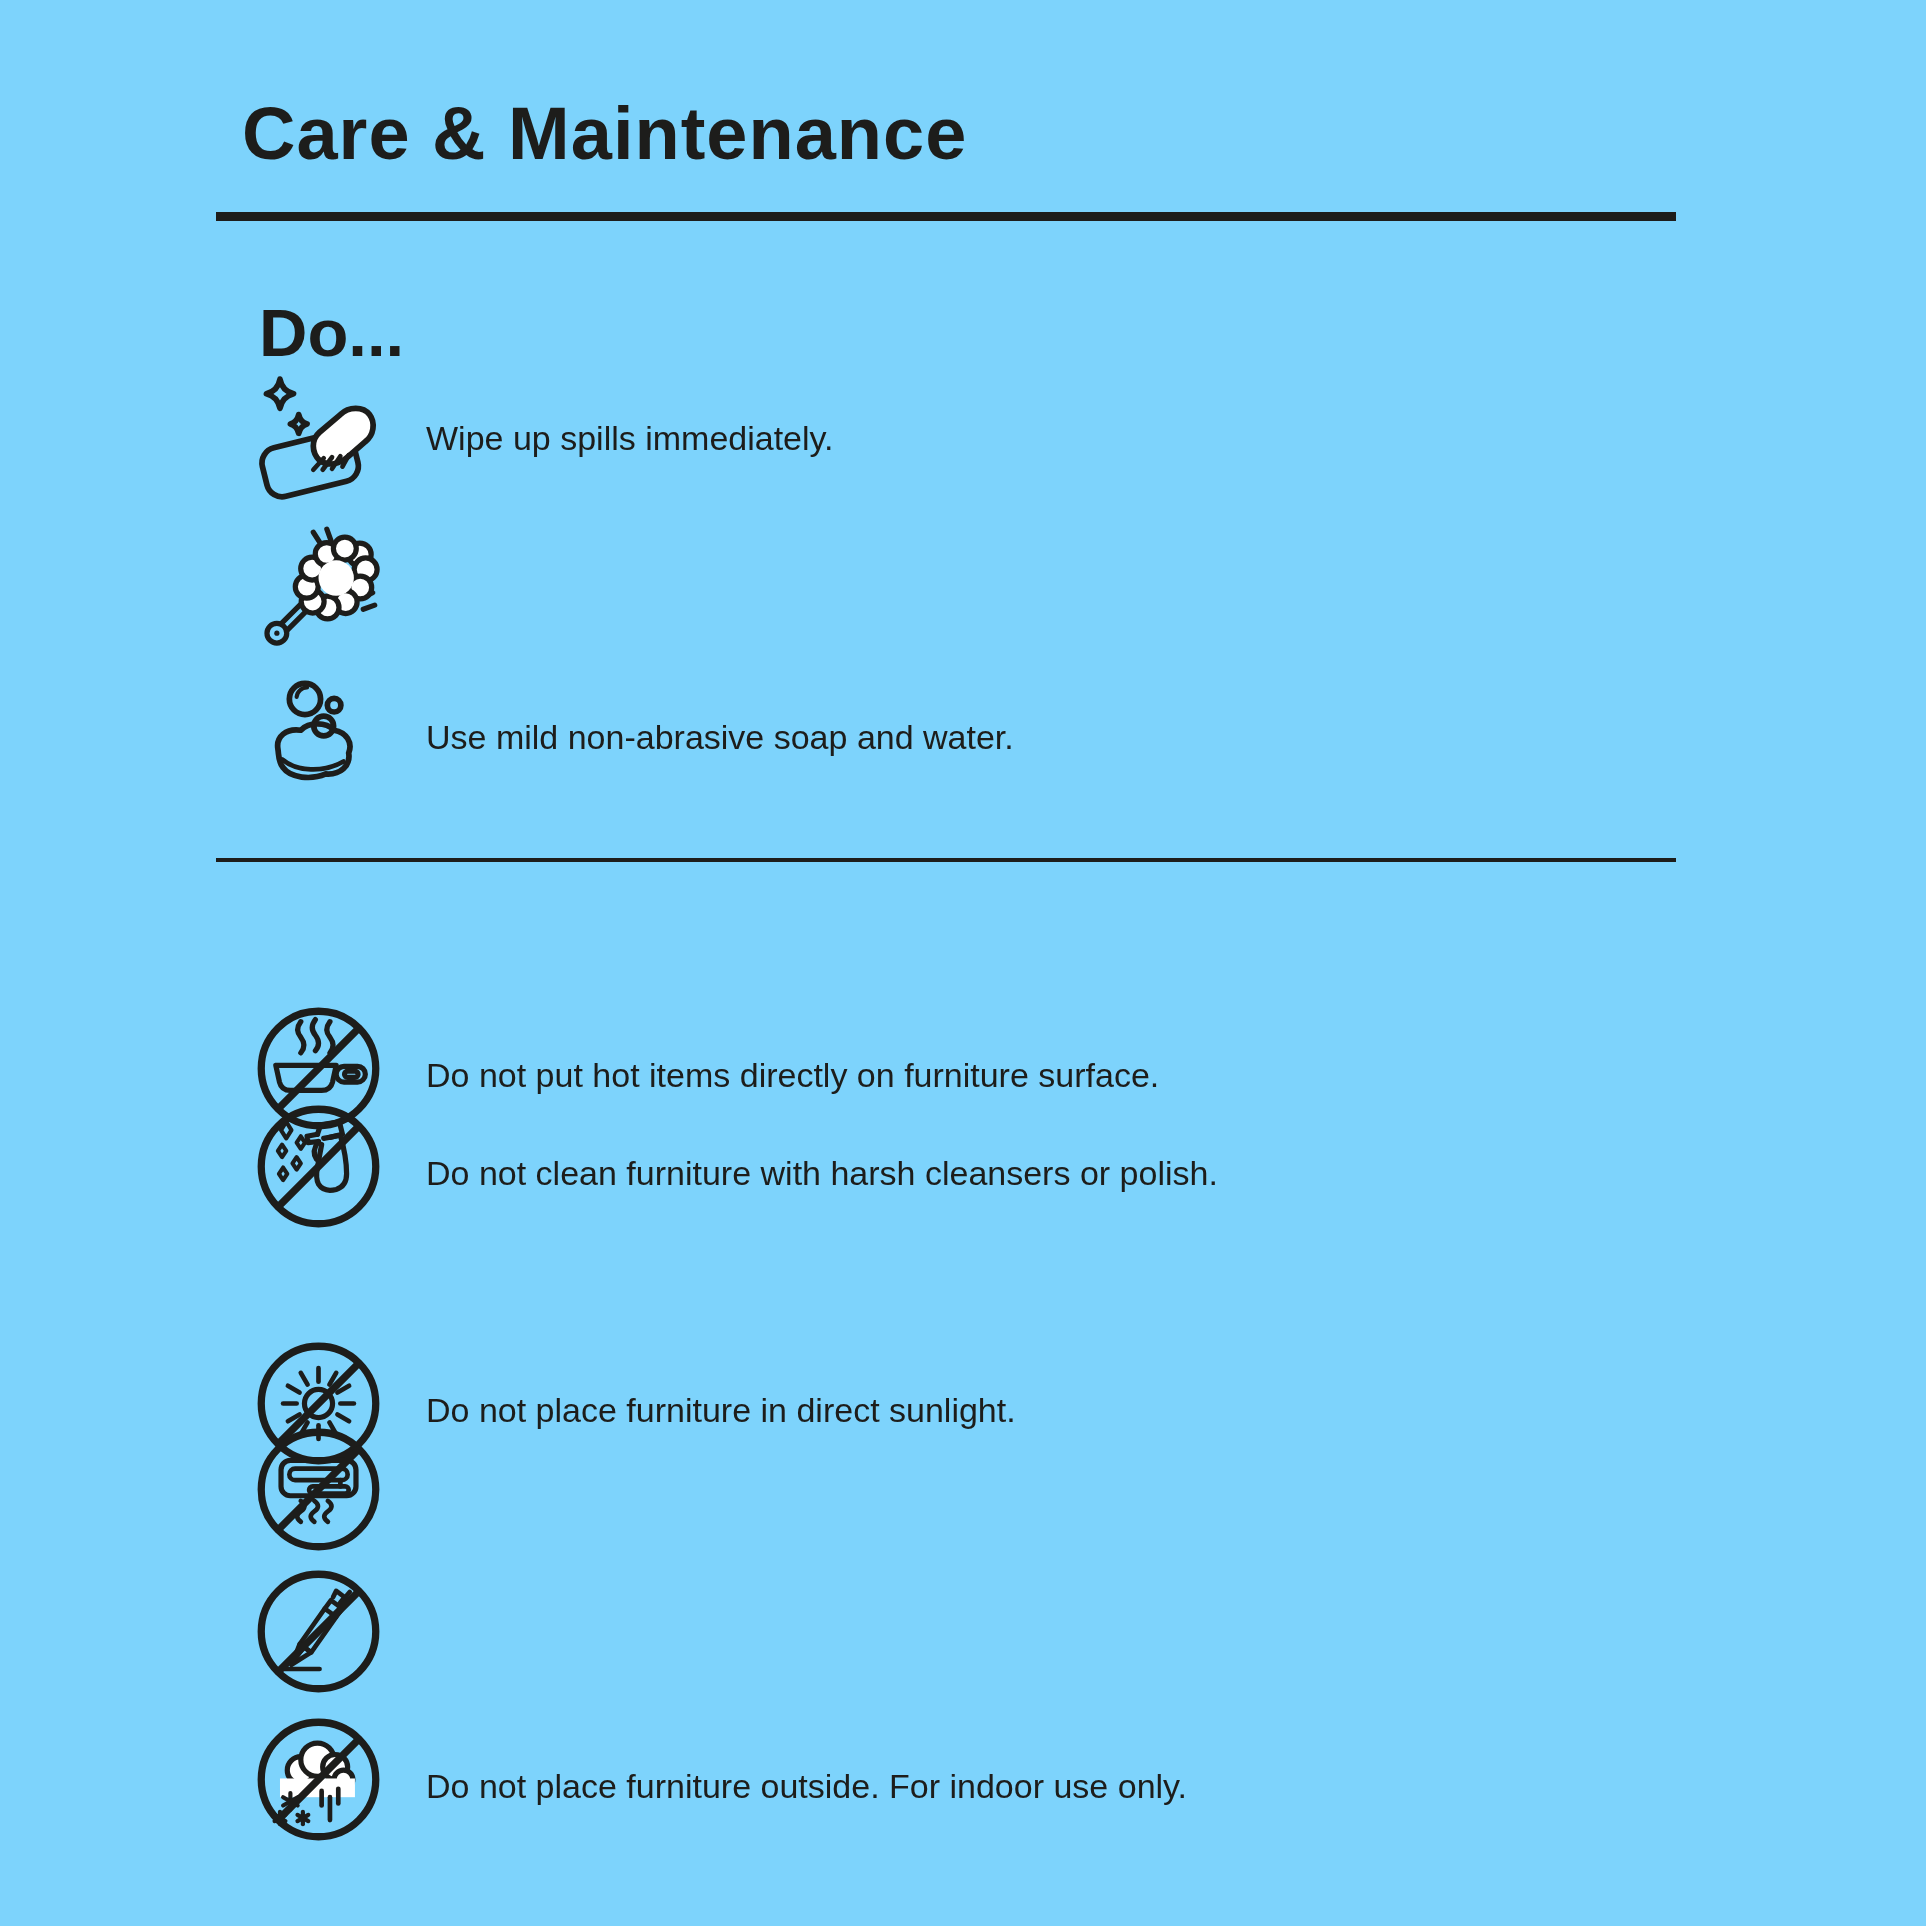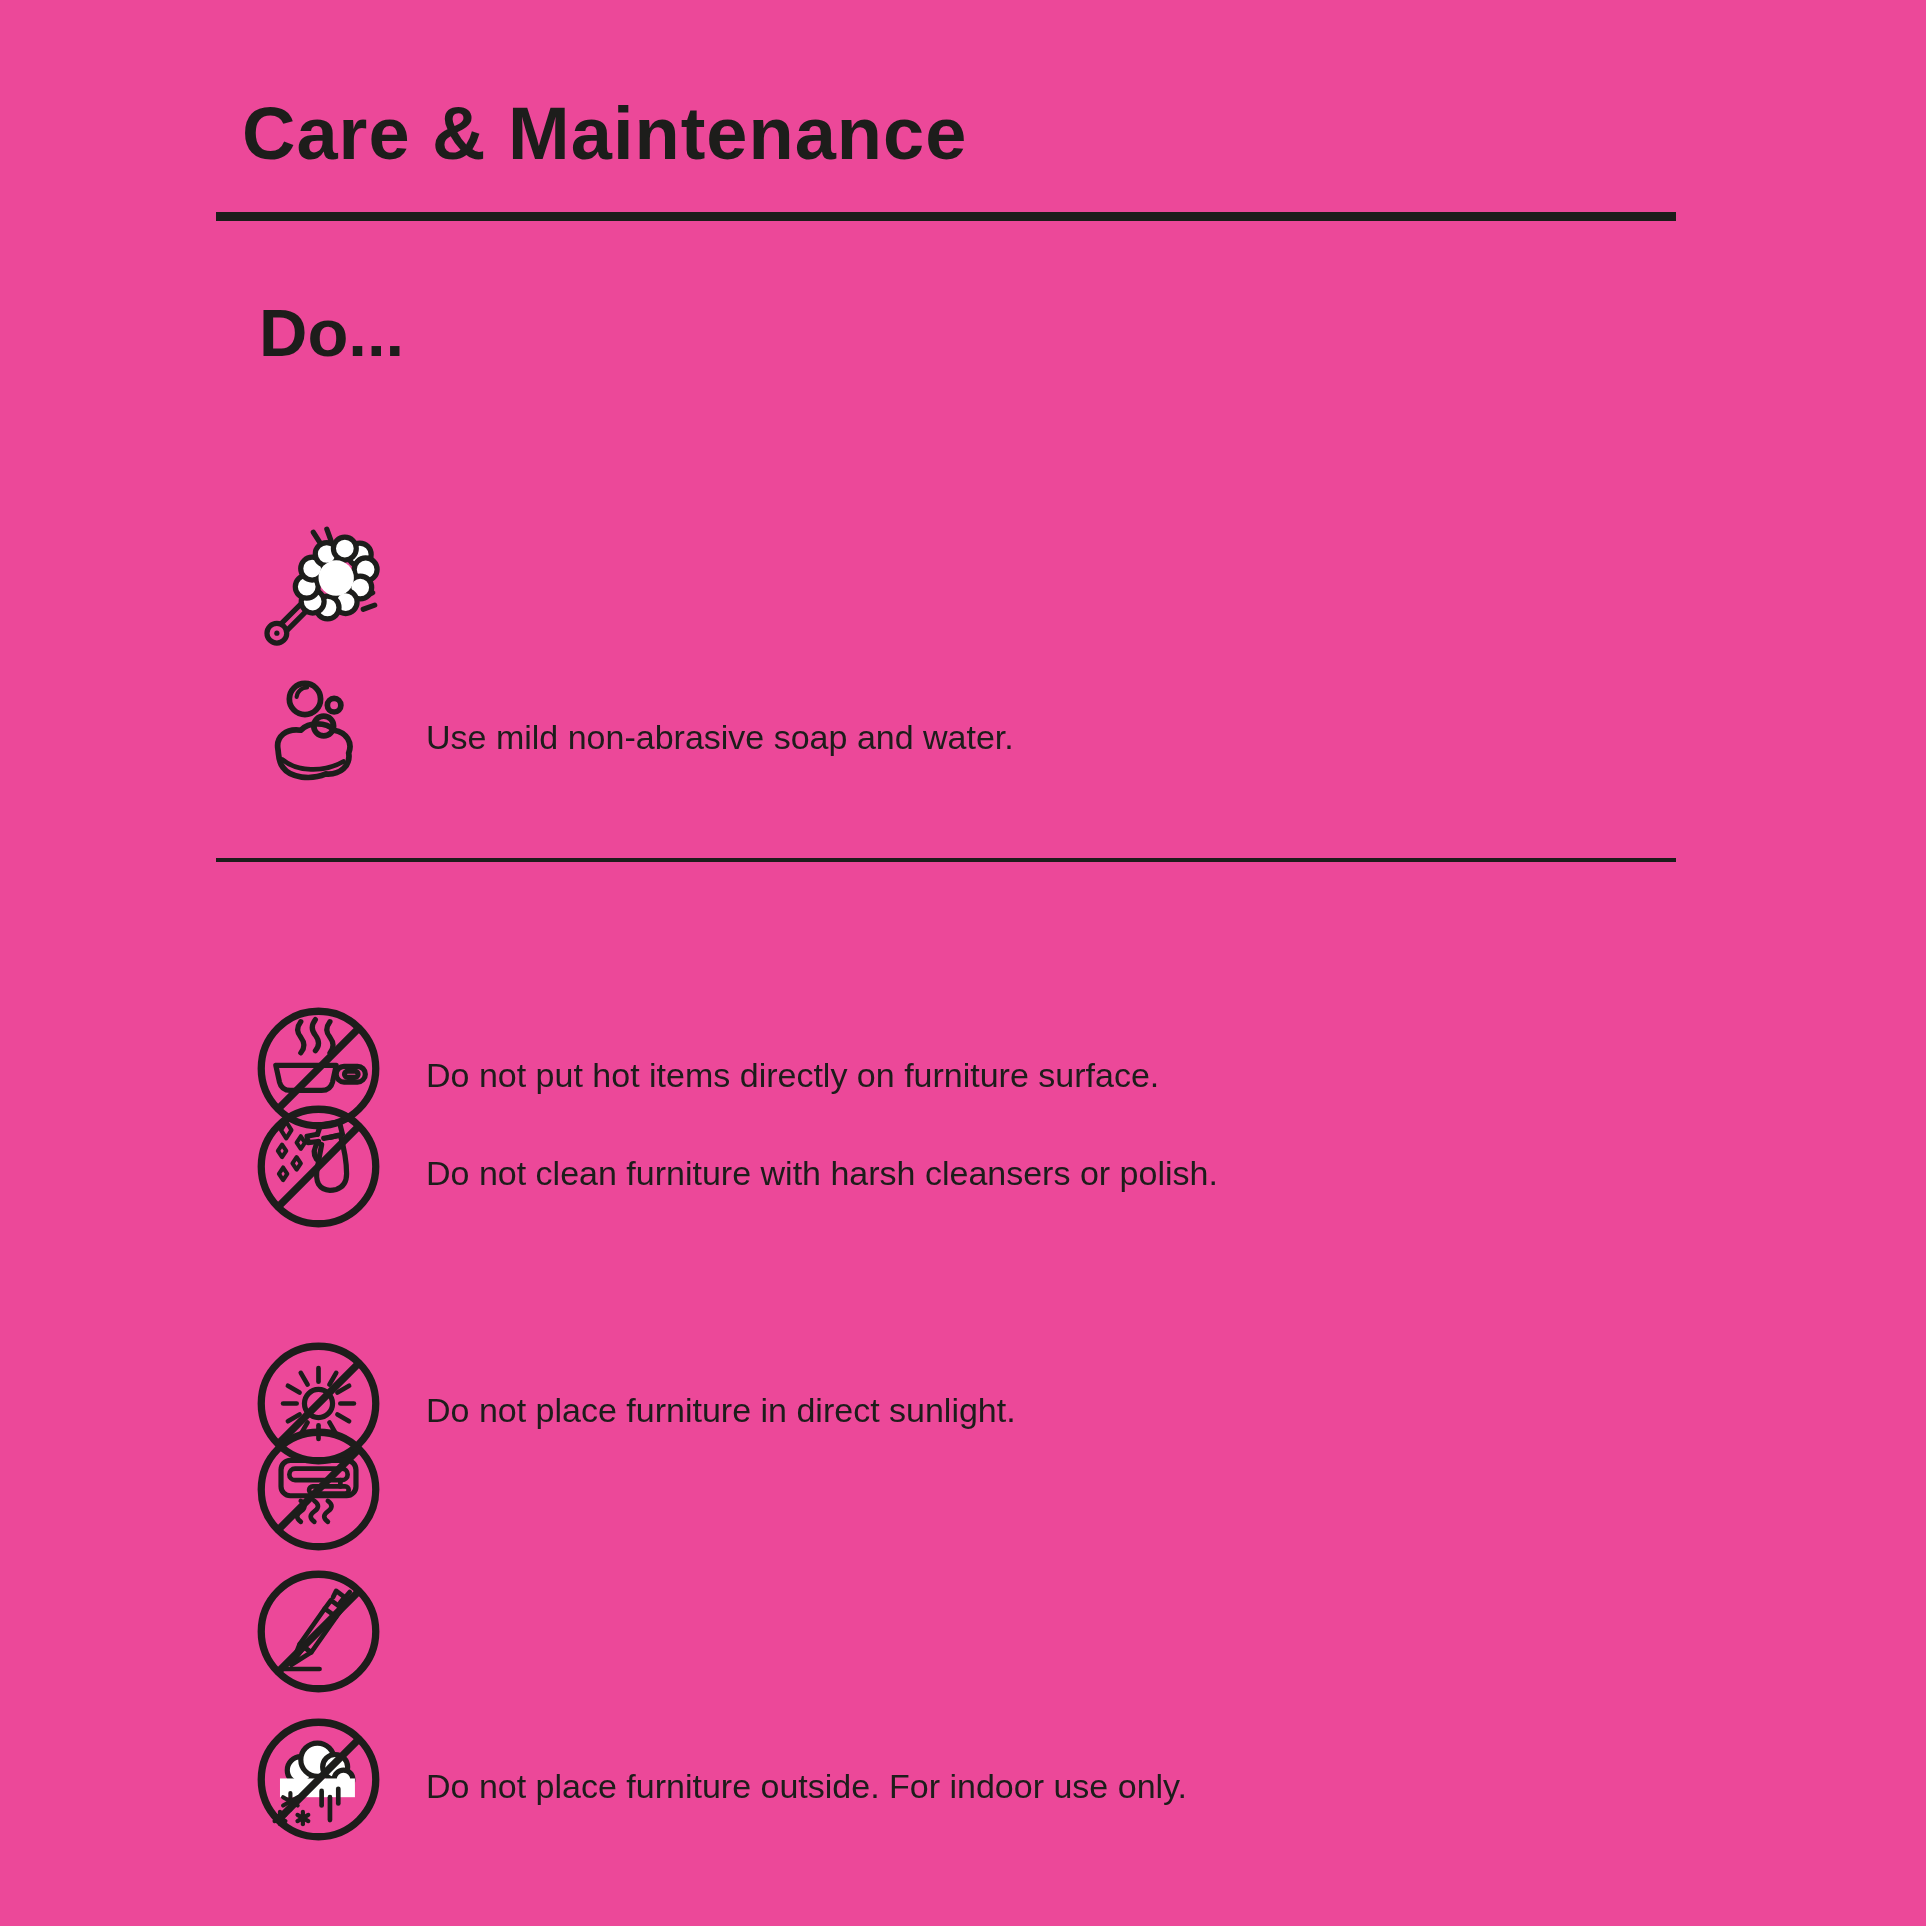--- a/index.html
+++ b/index.html
@@ -1,17 +1,17 @@
 <!DOCTYPE html>
 <html><head>
 <meta charset="utf-8">
 <style>
   html,body{margin:0;padding:0;background:#ffffff;}
   .page{
-    position:relative;width:1927px;height:1927px;background:#ec4899;
+    position:relative;width:1927px;height:1927px;background:#7dd3fc;
     font-family:"Liberation Sans",sans-serif;color:#1d1d1b;overflow:hidden;
   }
   .page-title{
     position:absolute;left:242px;top:97px;font-size:74px;font-weight:bold;
     line-height:1;letter-spacing:1px;white-space:nowrap;
   }
   .rule{position:absolute;left:216px;width:1460px;background:#1d1d1b;}
   .rule-thick{top:212px;height:9px;}
   .rule-thin{top:858px;height:4px;}
   .sec-heading{
@@ -33,20 +33,39 @@
 </head>
 <body>
 
 <div class="page">
 
   <div class="page-title">Care &amp; Maintenance</div>
   <div class="rule rule-thick"></div>
 
   <div class="sec-heading do">Do...</div>
 
+  <div class="row do" style="top:375px;">
+    <span class="icon">
+      <svg width="127" height="127" viewBox="0 0 122 122">
+        <g fill="none" stroke="#1d1d1b" stroke-width="5.5" stroke-linecap="round" stroke-linejoin="round">
+          <path d="M24,4 Q26,15 37,18 Q26,21 24,32 Q22,21 11,18 Q22,15 24,4 Z"></path>
+          <path d="M42,38 Q43.5,45 50,47 Q43.5,49 42,56 Q40.5,49 34,47 Q40.5,45 42,38 Z"></path>
+          <rect x="8" y="62" width="90" height="48" rx="15" transform="rotate(-14 53 86)"></rect>
+          <path d="M62,82 C54,74 54,62 62,55 L82,38 C90,30 104,30 110,38 C116,46 114,58 106,64 L90,78 C81,86 70,88 62,82 Z" fill="#ffffff"></path>
+          <g stroke-width="4.5">
+            <path d="M66,80 L56,91"></path>
+              <path d="M74,79 L65,91"></path>
+            <path d="M82,78 L74,90"></path>
+              <path d="M90,77 L84,88"></path>
+          </g>
+        </g>
+      </svg>
+    </span>
+    <span class="label">Wipe up spills immediately.</span>
+  </div>
 
   <div class="row do" style="top:526px;">
     <span class="icon">
       <svg width="127" height="127" viewBox="0 0 122 122">
         <g fill="none" stroke="#1d1d1b" stroke-width="5" stroke-linecap="round" stroke-linejoin="round">
           <path d="M56,6 L63,17"></path>
             <path d="M69,3 L73,14"></path>
           <path d="M113,64 L103,69"></path>
             <path d="M115,76 L104,80"></path>
           <path d="M25,94 L50,69"></path>

